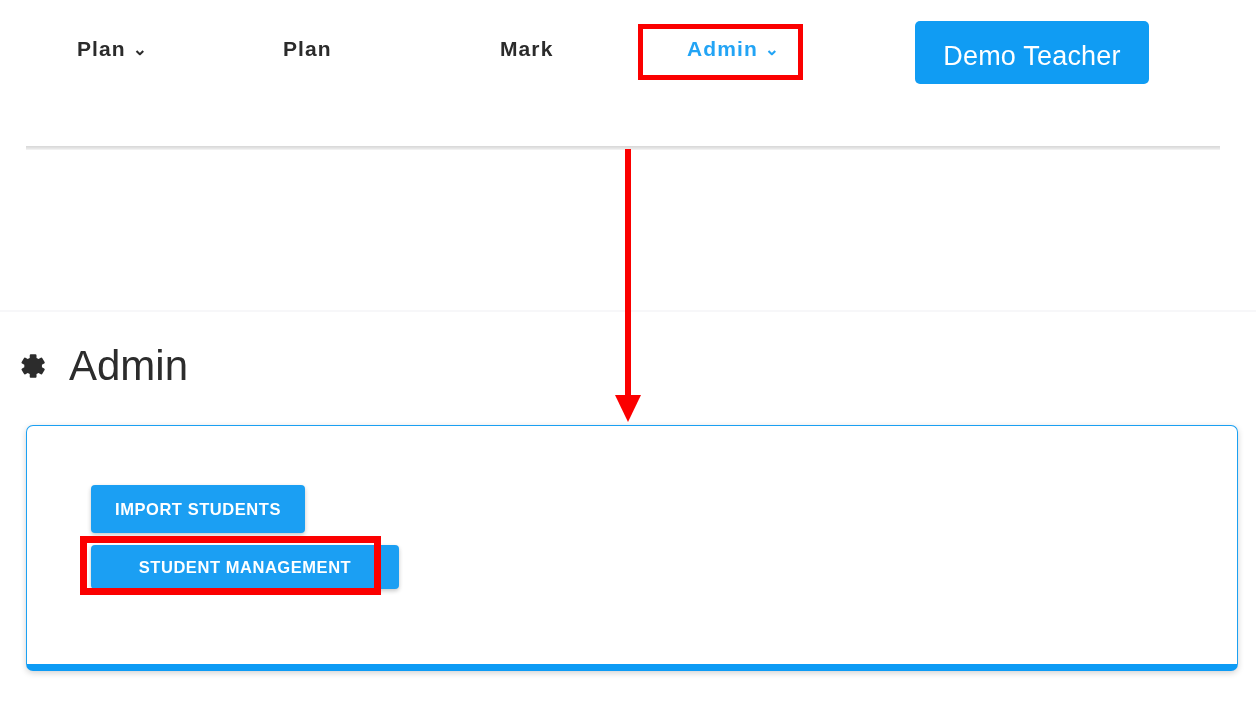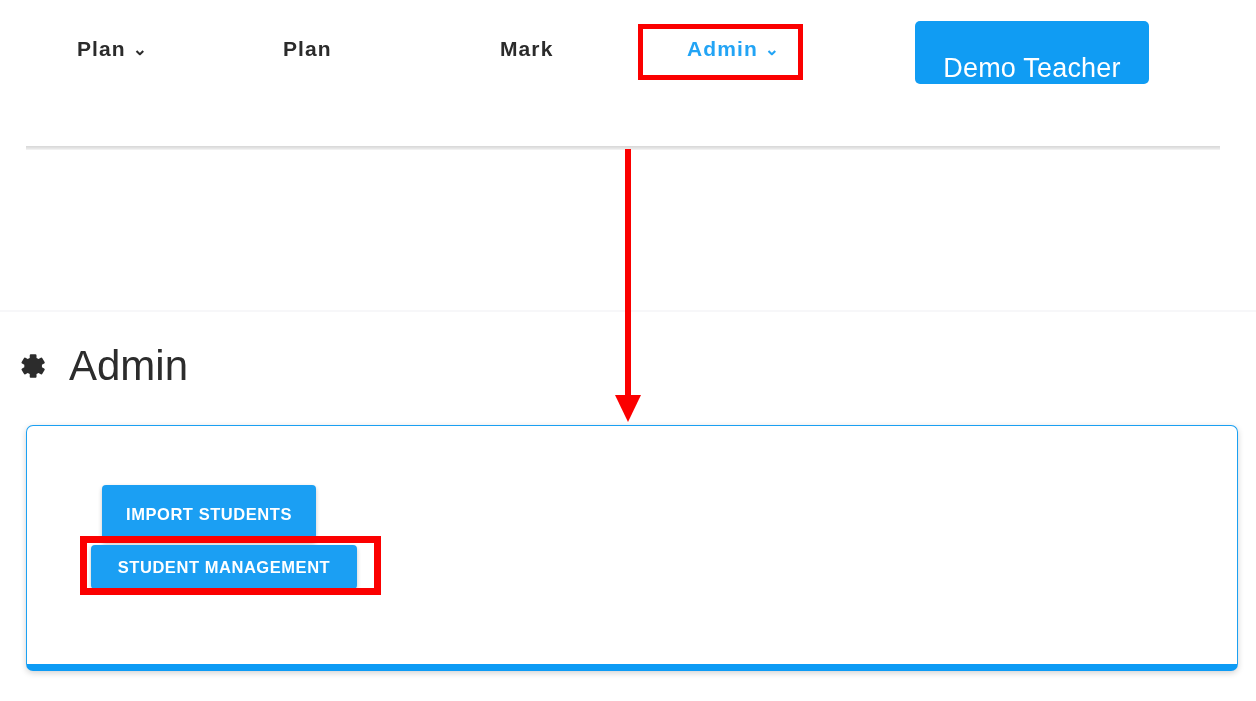--- a/index.html
+++ b/index.html
@@ -70,21 +70,21 @@
     height: 63px;
     background: #109cf3;
     border: none;
     border-radius: 5px;
     color: #ffffff;
     font-family: "Liberation Sans", sans-serif;
     font-size: 27px;
     letter-spacing: 0.2px;
     line-height: 63px;
     text-align: center;
-    padding: 16px;
+    padding: 4px;
     cursor: pointer;
   }
 
   
   #nav-divider {
     position: absolute;
     left: 26px;
     top: 146px;
     width: 1194px;
     height: 4px;
@@ -149,30 +149,30 @@
     font-size: 16.5px;
     font-weight: bold;
     letter-spacing: 0.55px;
     text-align: center;
     padding: 0;
     cursor: pointer;
     box-shadow: 0 2px 4px rgba(0,0,0,0.22);
     white-space: nowrap;
   }
   #btn-import-students {
-    left: 102px;
+    left: 91px;
     top: 485px;
     width: 214px;
-    height: 57px;
+    height: 48px;
     line-height: 44px;
   }
   #btn-student-management {
     left: 91px;
     top: 545px;
-    width: 266px;
+    width: 308px;
     height: 44px;
     line-height: 44px;
   }
 
   
   #student-management-annotation {
     position: absolute;
     left: 80px;
     top: 536px;
     width: 301px;

